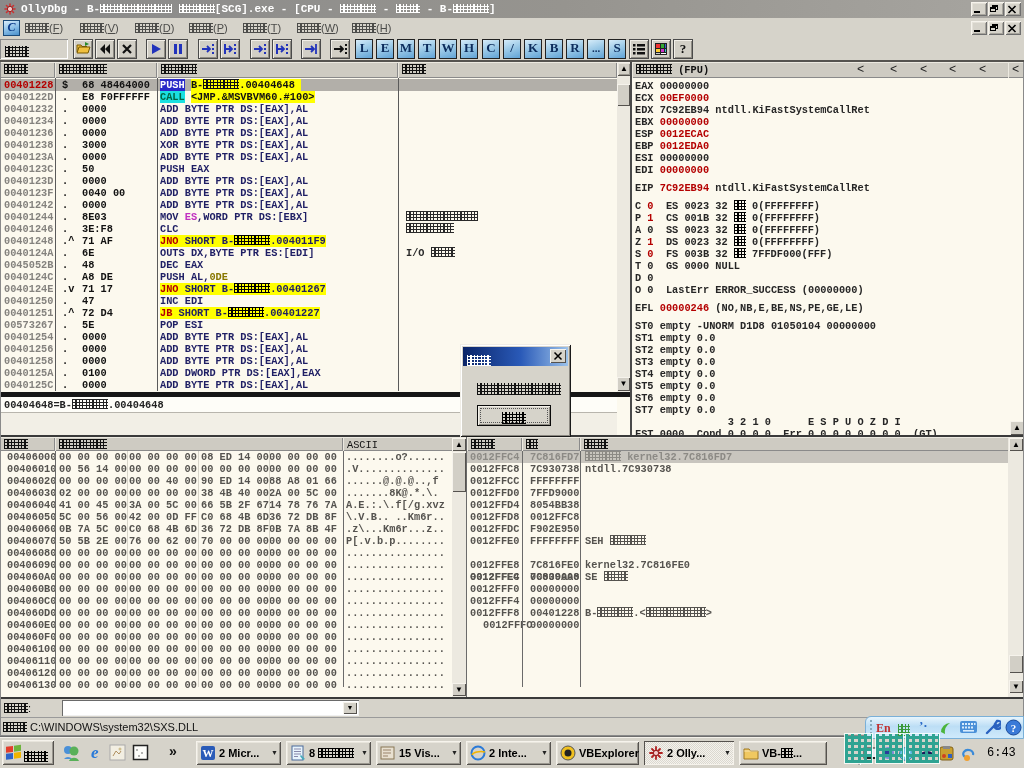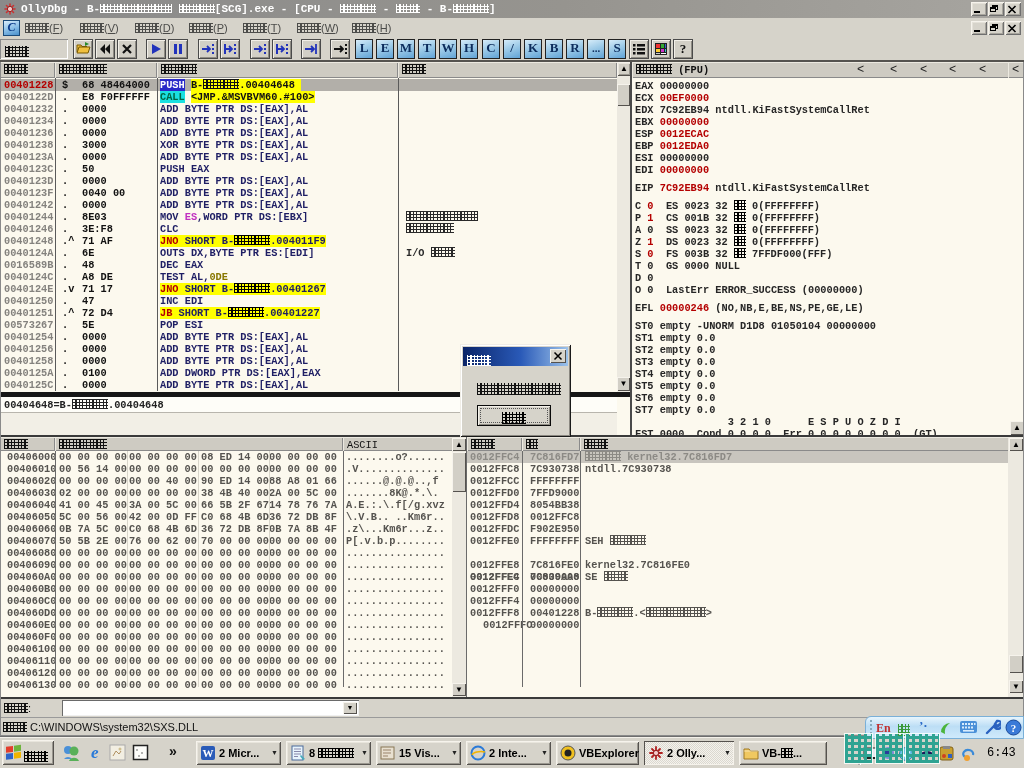--- a/index.html
+++ b/index.html
@@ -186,22 +186,22 @@
 <div class="row mono" style="left:0;top:139px;width:617px"><span class="ab gray" style="left:4px">00401238</span><span class="ab" style="left:62px;color:#111">.</span><span class="ab" style="left:82px;color:#111">3000</span><span class="ab" style="left:160px"><span style="color:#1e1e64">XOR BYTE PTR DS:[EAX],AL</span></span></div>
 <div class="row mono" style="left:0;top:151px;width:617px"><span class="ab gray" style="left:4px">0040123A</span><span class="ab" style="left:62px;color:#111">.</span><span class="ab" style="left:82px;color:#111">0000</span><span class="ab" style="left:160px"><span style="color:#1e1e64">ADD BYTE PTR DS:[EAX],AL</span></span></div>
 <div class="row mono" style="left:0;top:163px;width:617px"><span class="ab gray" style="left:4px">0040123C</span><span class="ab" style="left:62px;color:#111">.</span><span class="ab" style="left:82px;color:#111">50</span><span class="ab" style="left:160px"><span style="color:#1e1e64">PUSH EAX</span></span></div>
 <div class="row mono" style="left:0;top:175px;width:617px"><span class="ab gray" style="left:4px">0040123D</span><span class="ab" style="left:62px;color:#111">.</span><span class="ab" style="left:82px;color:#111">0000</span><span class="ab" style="left:160px"><span style="color:#1e1e64">ADD BYTE PTR DS:[EAX],AL</span></span></div>
 <div class="row mono" style="left:0;top:187px;width:617px"><span class="ab gray" style="left:4px">0040123F</span><span class="ab" style="left:62px;color:#111">.</span><span class="ab" style="left:82px;color:#111">0040 00</span><span class="ab" style="left:160px"><span style="color:#1e1e64">ADD BYTE PTR DS:[EAX],AL</span></span></div>
 <div class="row mono" style="left:0;top:199px;width:617px"><span class="ab gray" style="left:4px">00401242</span><span class="ab" style="left:62px;color:#111">.</span><span class="ab" style="left:82px;color:#111">0000</span><span class="ab" style="left:160px"><span style="color:#1e1e64">ADD BYTE PTR DS:[EAX],AL</span></span></div>
 <div class="row mono" style="left:0;top:211px;width:617px"><span class="ab gray" style="left:4px">00401244</span><span class="ab" style="left:62px;color:#111">.</span><span class="ab" style="left:82px;color:#111">8E03</span><span class="ab" style="left:160px"><span style="color:#1e1e64">MOV </span><span style="color:#c030c0">ES</span><span style="color:#1e1e64">,WORD PTR DS:[EBX]</span></span><span class="ab" style="left:406px;color:#2a2a2a"><i class="c" style="width:72px;height:10px"></i></span></div>
 <div class="row mono" style="left:0;top:223px;width:617px"><span class="ab gray" style="left:4px">00401246</span><span class="ab" style="left:62px;color:#111">.</span><span class="ab" style="left:82px;color:#111">3E:F8</span><span class="ab" style="left:160px"><span style="color:#1e1e64">CLC</span></span><span class="ab" style="left:406px;color:#2a2a2a"><i class="c" style="width:48px;height:10px"></i></span></div>
 <div class="row mono" style="left:0;top:235px;width:617px"><span class="ab gray" style="left:4px">00401248</span><span class="ab" style="left:62px;color:#111">.^</span><span class="ab" style="left:82px;color:#111">71 AF</span><span class="ab" style="left:160px"><span style="background:#ffff00"><span style="color:#b40000">JNO</span><span style="color:#1e1e64"> SHORT B-</span><i class="c" style="width:36px;height:10px"></i><span style="color:#1e1e64">.004011F9</span></span></span></div>
 <div class="row mono" style="left:0;top:247px;width:617px"><span class="ab gray" style="left:4px">0040124A</span><span class="ab" style="left:62px;color:#111">.</span><span class="ab" style="left:82px;color:#111">6E</span><span class="ab" style="left:160px"><span style="color:#1e1e64">OUTS DX,BYTE PTR ES:[EDI]</span></span><span class="ab" style="left:406px;color:#2a2a2a">I/O <i class="c" style="width:24px;height:10px"></i></span></div>
-<div class="row mono" style="left:0;top:259px;width:617px"><span class="ab gray" style="left:4px">0016589B</span><span class="ab" style="left:62px;color:#111">.</span><span class="ab" style="left:82px;color:#111">48</span><span class="ab" style="left:160px"><span style="color:#1e1e64">DEC EAX</span></span></div>
-<div class="row mono" style="left:0;top:271px;width:617px"><span class="ab gray" style="left:4px">0040124C</span><span class="ab" style="left:62px;color:#111">.</span><span class="ab" style="left:82px;color:#111">A8 DE</span><span class="ab" style="left:160px"><span style="color:#1e1e64">TEST AL,</span><span style="color:#887700">0DE</span></span></div>
+<div class="row mono" style="left:0;top:259px;width:617px"><span class="ab gray" style="left:4px">0045052B</span><span class="ab" style="left:62px;color:#111">.</span><span class="ab" style="left:82px;color:#111">48</span><span class="ab" style="left:160px"><span style="color:#1e1e64">DEC EAX</span></span></div>
+<div class="row mono" style="left:0;top:271px;width:617px"><span class="ab gray" style="left:4px">0040124C</span><span class="ab" style="left:62px;color:#111">.</span><span class="ab" style="left:82px;color:#111">A8 DE</span><span class="ab" style="left:160px"><span style="color:#1e1e64">PUSH AL,</span><span style="color:#887700">0DE</span></span></div>
 <div class="row mono" style="left:0;top:283px;width:617px"><span class="ab gray" style="left:4px">0040124E</span><span class="ab" style="left:62px;color:#111">.v</span><span class="ab" style="left:82px;color:#111">71 17</span><span class="ab" style="left:160px"><span style="background:#ffff00"><span style="color:#b40000">JNO</span><span style="color:#1e1e64"> SHORT B-</span><i class="c" style="width:36px;height:10px"></i><span style="color:#1e1e64">.00401267</span></span></span></div>
 <div class="row mono" style="left:0;top:295px;width:617px"><span class="ab gray" style="left:4px">00401250</span><span class="ab" style="left:62px;color:#111">.</span><span class="ab" style="left:82px;color:#111">47</span><span class="ab" style="left:160px"><span style="color:#1e1e64">INC EDI</span></span></div>
 <div class="row mono" style="left:0;top:307px;width:617px"><span class="ab gray" style="left:4px">00401251</span><span class="ab" style="left:62px;color:#111">.^</span><span class="ab" style="left:82px;color:#111">72 D4</span><span class="ab" style="left:160px"><span style="background:#ffff00"><span style="color:#b40000">JB</span><span style="color:#1e1e64"> SHORT B-</span><i class="c" style="width:36px;height:10px"></i><span style="color:#1e1e64">.00401227</span></span></span></div>
 <div class="row mono" style="left:0;top:319px;width:617px"><span class="ab gray" style="left:4px">00573267</span><span class="ab" style="left:62px;color:#111">.</span><span class="ab" style="left:82px;color:#111">5E</span><span class="ab" style="left:160px"><span style="color:#1e1e64">POP ESI</span></span></div>
 <div class="row mono" style="left:0;top:331px;width:617px"><span class="ab gray" style="left:4px">00401254</span><span class="ab" style="left:62px;color:#111">.</span><span class="ab" style="left:82px;color:#111">0000</span><span class="ab" style="left:160px"><span style="color:#1e1e64">ADD BYTE PTR DS:[EAX],AL</span></span></div>
 <div class="row mono" style="left:0;top:343px;width:617px"><span class="ab gray" style="left:4px">00401256</span><span class="ab" style="left:62px;color:#111">.</span><span class="ab" style="left:82px;color:#111">0000</span><span class="ab" style="left:160px"><span style="color:#1e1e64">ADD BYTE PTR DS:[EAX],AL</span></span></div>
 <div class="row mono" style="left:0;top:355px;width:617px"><span class="ab gray" style="left:4px">00401258</span><span class="ab" style="left:62px;color:#111">.</span><span class="ab" style="left:82px;color:#111">0000</span><span class="ab" style="left:160px"><span style="color:#1e1e64">ADD BYTE PTR DS:[EAX],AL</span></span></div>
 <div class="row mono" style="left:0;top:367px;width:617px"><span class="ab gray" style="left:4px">0040125A</span><span class="ab" style="left:62px;color:#111">.</span><span class="ab" style="left:82px;color:#111">0100</span><span class="ab" style="left:160px"><span style="color:#1e1e64">ADD DWORD PTR DS:[EAX],EAX</span></span></div>
 <div class="row mono" style="left:0;top:379px;width:617px"><span class="ab gray" style="left:4px">0040125C</span><span class="ab" style="left:62px;color:#111">.</span><span class="ab" style="left:82px;color:#111">0000</span><span class="ab" style="left:160px"><span style="color:#1e1e64">ADD BYTE PTR DS:[EAX],AL</span></span></div>
 <div class="ab" style="left:55px;top:78px;width:1px;height:313px;background:#5a5a5a"></div>

